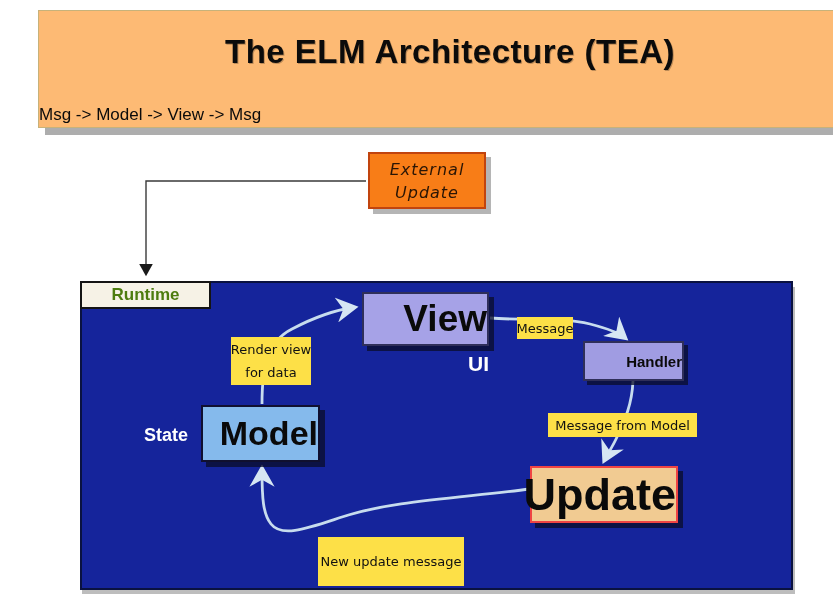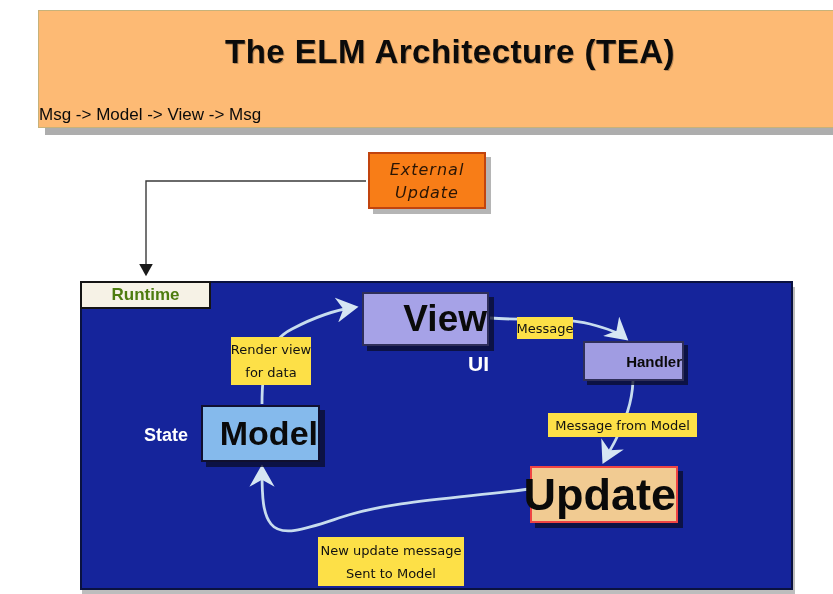--- a/index.html
+++ b/index.html
@@ -106,21 +106,20 @@
     <span>for data</span>
   </div>
   <div class="flow-label lbl-message">
     <span>Message</span>
   </div>
   <div class="flow-label lbl-mfm">
     <span>Message from Model</span>
   </div>
   <div class="flow-label lbl-new">
     <span>New update message</span>
-    <span>Sent to Model</span>
   </div>
 
   <div class="node node-view">
     <span>View</span>
   </div>
   <div class="white-tag tag-ui">
     <span>UI</span>
   </div>
   <div class="node node-handler">
     <span>Handler</span>

